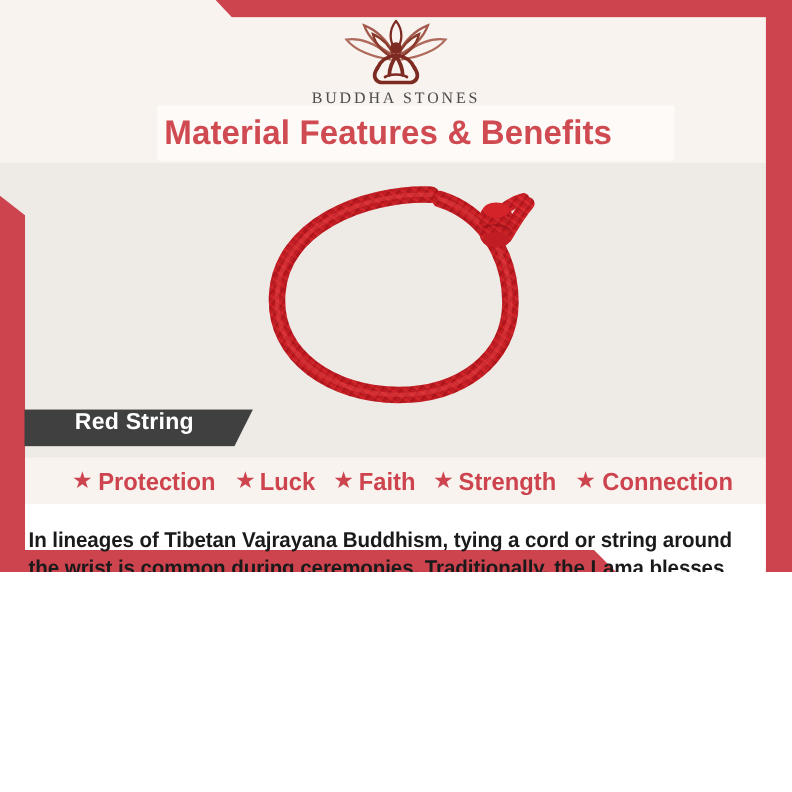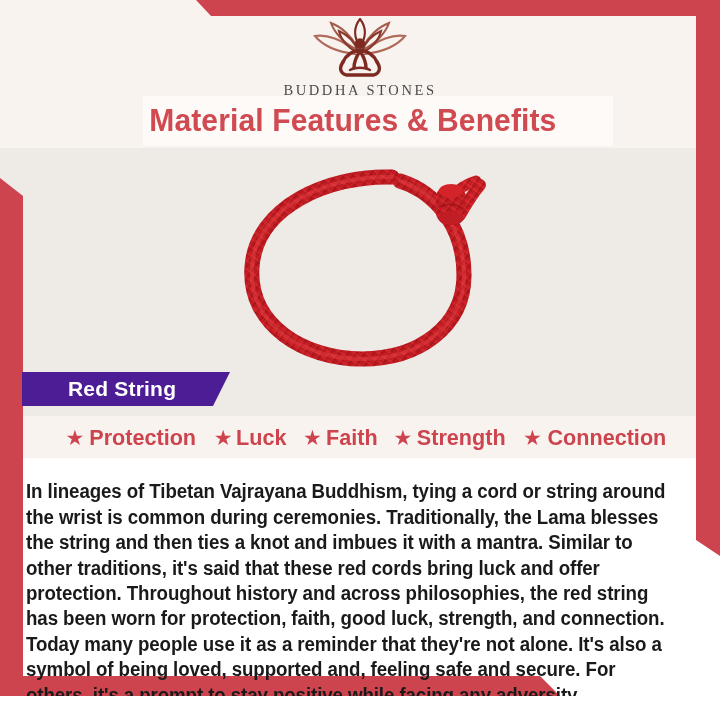--- a/index.html
+++ b/index.html
@@ -4,21 +4,21 @@
 <title>Buddha Stones — Material Features &amp; Benefits</title>
 <style>
   html, body {
     margin: 0;
     padding: 0;
     background: #ffffff;
   }
   #infographic {
     position: relative;
     width: 720px;
-    height: 696px;
+    height: 520px;
     overflow: hidden;
     background: #f7f2ed;
     font-family: "Liberation Sans", sans-serif;
     -webkit-font-smoothing: antialiased;
   }
 
   
   .plate-cream {
     position: absolute;
     left: 0; top: 0;
@@ -117,24 +117,24 @@
     position: absolute;
     left: 232px; top: 155px;
     width: 262px; height: 218px;
   }
 
   
   .ribbon {
     position: absolute;
     left: 22px; top: 372px;
     width: 208px; height: 34px;
-    background: #4c1d95;
+    background: #404040;
     clip-path: polygon(0 0, 208px 0, 191px 34px, 0 34px);
     display: flex;
-    align-items: center;
+    align-items: flex-start;
   }
   .ribbon-text {
     padding-left: 46px;
     color: #ffffff;
     font-family: "Liberation Sans Narrow", "Liberation Sans", sans-serif;
     font-weight: 700;
     font-size: 21px;
     letter-spacing: 0.2px;
     white-space: nowrap;
   }

